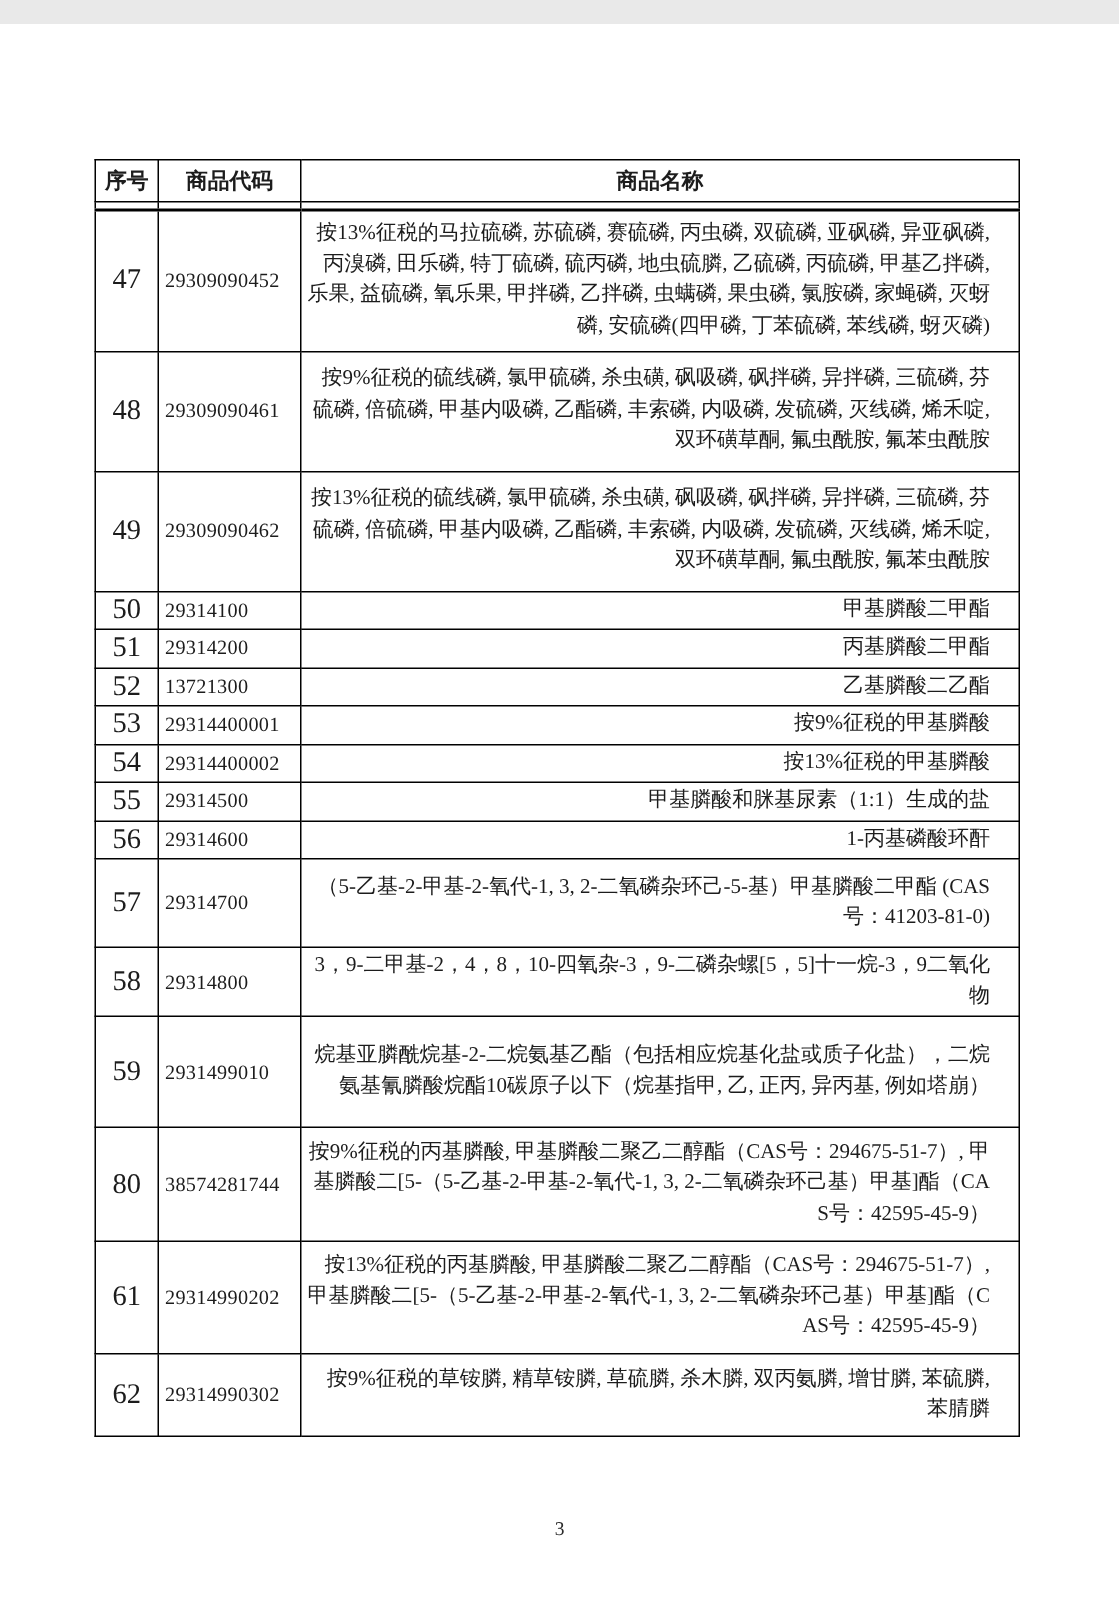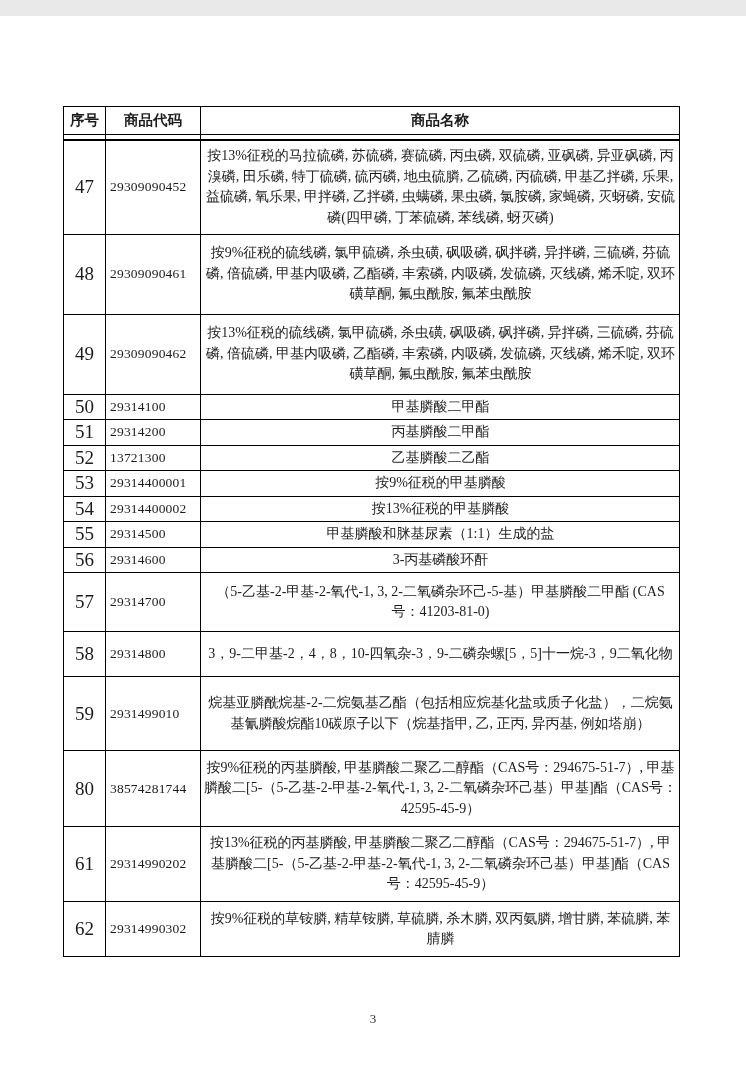--- a/index.html
+++ b/index.html
@@ -55,23 +55,23 @@
   table.goods td.no {
     text-align: center;
     font-size: 19px;
   }
   table.goods td.code {
     padding: 1px 2px 1px 4px;
     font-size: 13.5px;
     letter-spacing: 0.2px;
   }
   table.goods td.name {
-    padding: 2px 2px 2px 3px;
+    padding: 2px 19px 2px 3px;
     line-height: 20.5px;
-    text-align: center;
+    text-align: right;
     word-break: break-all;
   }
   .page-num {
     position: absolute;
     left: 0;
     top: 995px;
     width: 100%;
     text-align: center;
     font-size: 13px;
     color: #2b2b2b;
@@ -142,21 +142,21 @@
           <td class="name">按13%征税的甲基膦酸</td>
         </tr>
         <tr style="height:25px">
           <td class="no">55</td>
           <td class="code">29314500</td>
           <td class="name">甲基膦酸和脒基尿素（1:1）生成的盐</td>
         </tr>
         <tr style="height:25px">
           <td class="no">56</td>
           <td class="code">29314600</td>
-          <td class="name">3-丙基磷酸环酐</td>
+          <td class="name">1-丙基磷酸环酐</td>
         </tr>
         <tr style="height:59px">
           <td class="no">57</td>
           <td class="code">29314700</td>
           <td class="name">（5-乙基-2-甲基-2-氧代-1, 3, 2-二氧磷杂环己-5-基）甲基膦酸二甲酯 (CAS号：41203-81-0)</td>
         </tr>
         <tr style="height:45px">
           <td class="no">58</td>
           <td class="code">29314800</td>
           <td class="name">3，9-二甲基-2，4，8，10-四氧杂-3，9-二磷杂螺[5，5]十一烷-3，9二氧化物</td>

